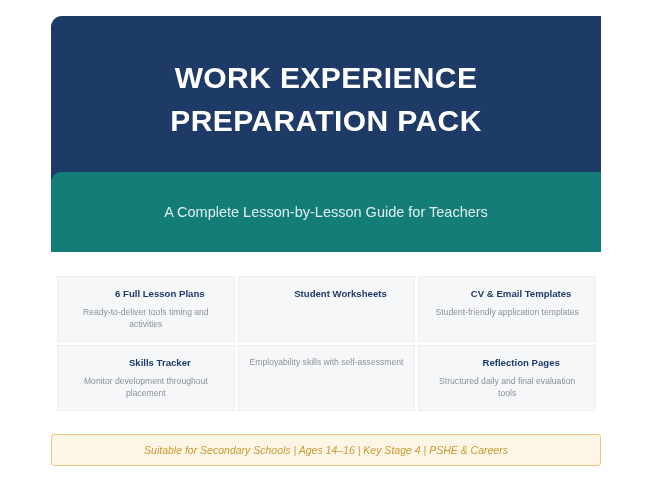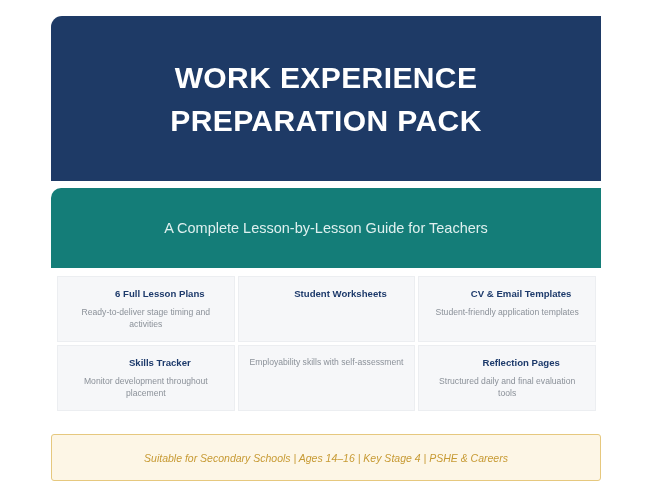--- a/index.html
+++ b/index.html
@@ -56,21 +56,20 @@
     width: 550px;
     height: 80px;
     background: #147d78;
     border-top-left-radius: 10px;
     display: flex;
     flex-direction: column;
     align-items: center;
     justify-content: center;
     box-sizing: border-box;
     padding: 0 20px;
-    margin-top: 16px;
   }
   .subtitle-line {
     color: #dff0ef;
     font-size: 14.5px;
     line-height: 24px;
     text-align: center;
     white-space: nowrap;
   }
 
   
@@ -108,21 +107,21 @@
     font-size: 8.6px;
     line-height: 12px;
   }
 
   
   .audience-banner {
     position: absolute;
     left: 51px;
     top: 434px;
     width: 550px;
-    height: 47px;
+    height: 32px;
     background: #fdf6e6;
     border: 1px solid #e6c87e;
     border-radius: 3px;
     box-sizing: border-box;
     display: flex;
     align-items: center;
     justify-content: center;
   }
   .audience-text {
     color: #c79a33;
@@ -144,21 +143,21 @@
   </div>
 
   <div class="subtitle-banner">
     <div class="subtitle-line">A Complete Lesson-by-Lesson Guide for Teachers</div>
   </div>
 
   <div class="feature-grid">
 
     <div class="feature-card">
       <div class="feature-title">6 Full Lesson Plans</div>
-      <div class="feature-desc">Ready-to-deliver stage timing and activities</div>
+      <div class="feature-desc">Ready-to-deliver tools timing and activities</div>
     </div>
 
     <div class="feature-card">
       <div class="feature-title">Student Worksheets</div>
     </div>
 
     <div class="feature-card">
       <div class="feature-title">CV &amp; Email Templates</div>
       <div class="feature-desc">Student-friendly application templates</div>
     </div>

